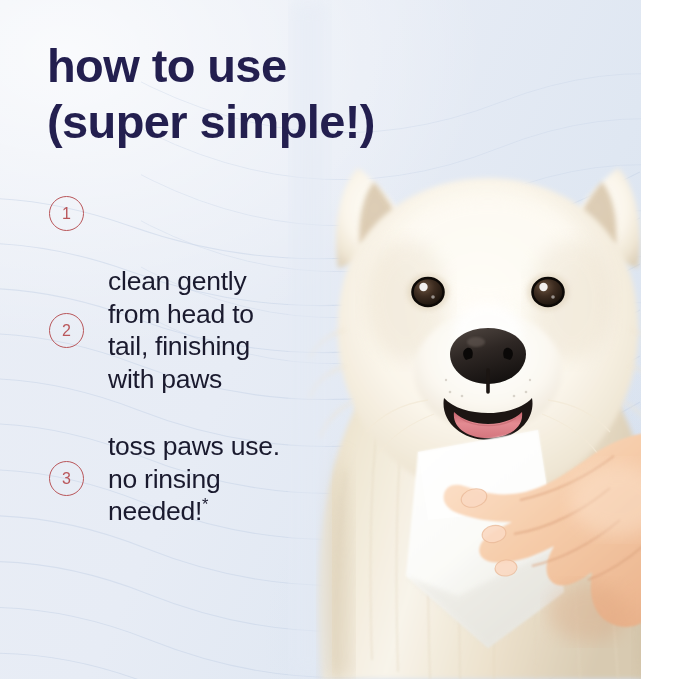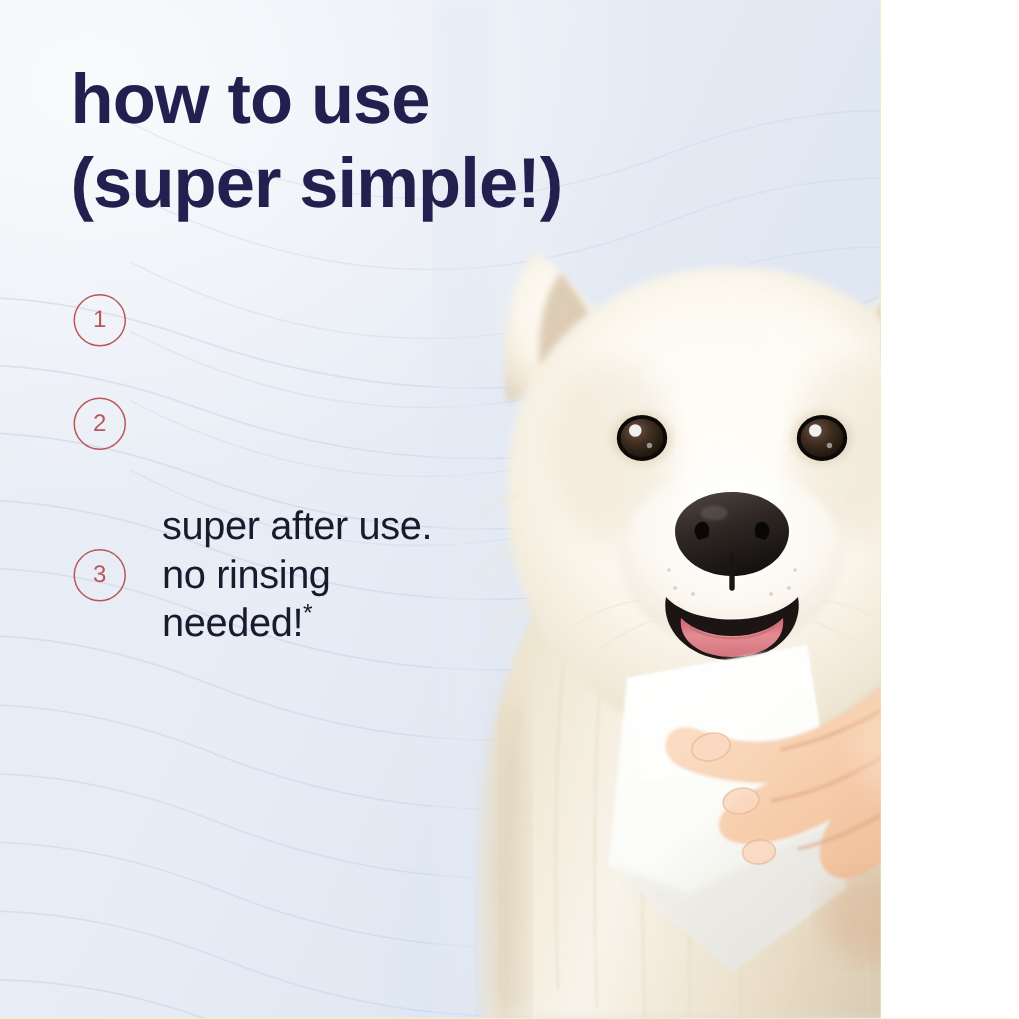--- a/index.html
+++ b/index.html
@@ -4,25 +4,25 @@
 <title>how to use</title>
 <style>
   html, body {
     margin: 0;
     padding: 0;
     background: #ffffff;
   }
 
   #stage {
     position: relative;
-    width: 587px;
+    width: 641px;
     height: 679px;
     overflow: hidden;
     font-family: "Liberation Sans", sans-serif;
-    background: #fde047;
+    background: #e5e5e5;
   }
 
   
   .bg-base {
     position: absolute;
     inset: 0;
     background:
       linear-gradient(115deg, #eaeef6 0%, #e7ecf5 42%, #dfe7f2 72%, #d9e2ef 100%);
   }
   .bg-glow {
@@ -402,24 +402,28 @@
 (super simple!)</h1>
 
   <div class="steps">
 
     <div class="step">
       <div class="step-badge">1</div>
     </div>
 
     <div class="step">
       <div class="step-badge">2</div>
+      <div class="step-text">clean gently
+from head to
+tail, finishing
+with paws</div>
     </div>
 
     <div class="step">
       <div class="step-badge">3</div>
-      <div class="step-text"><span>super after use.
+      <div class="step-text"><span>toss paws use.
 no rinsing
 needed!</span><sup>*</sup></div>
     </div>
 
   </div>
 
 </div>
 
 </body></html>

